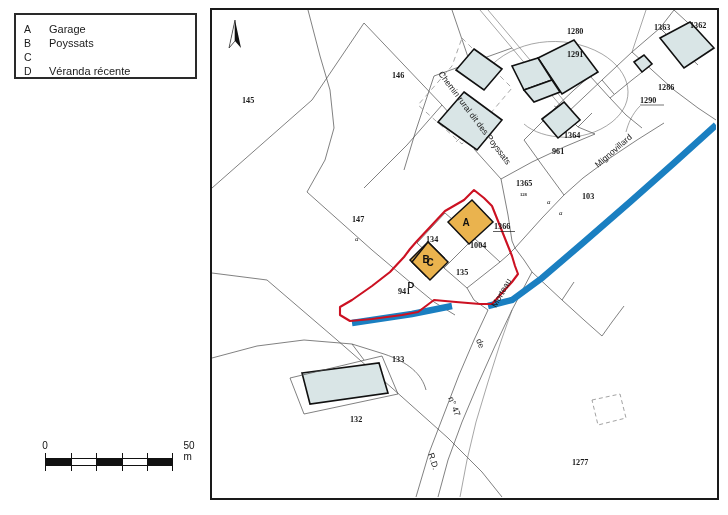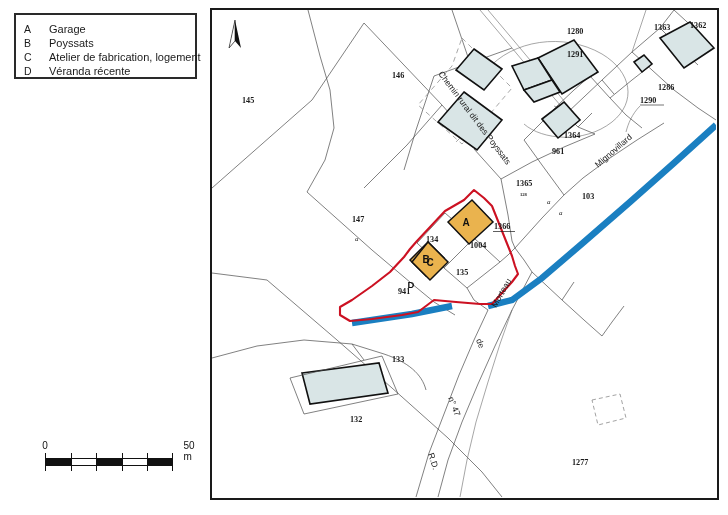--- a/index.html
+++ b/index.html
@@ -160,21 +160,20 @@
       <div class="legend-row">
         <span class="legend-key">A</span>
         <span class="legend-desc">Garage</span>
       </div>
       <div class="legend-row">
         <span class="legend-key">B</span>
         <span class="legend-desc">Poyssats</span>
       </div>
       <div class="legend-row">
         <span class="legend-key">C</span>
-        <span class="legend-desc">Atelier de fabrication, logement</span>
       </div>
       <div class="legend-row">
         <span class="legend-key">D</span>
         <span class="legend-desc">Véranda récente</span>
       </div>
     </div>
   </div>
 
   <div id="scalebar">
     <div id="scale-labels">

